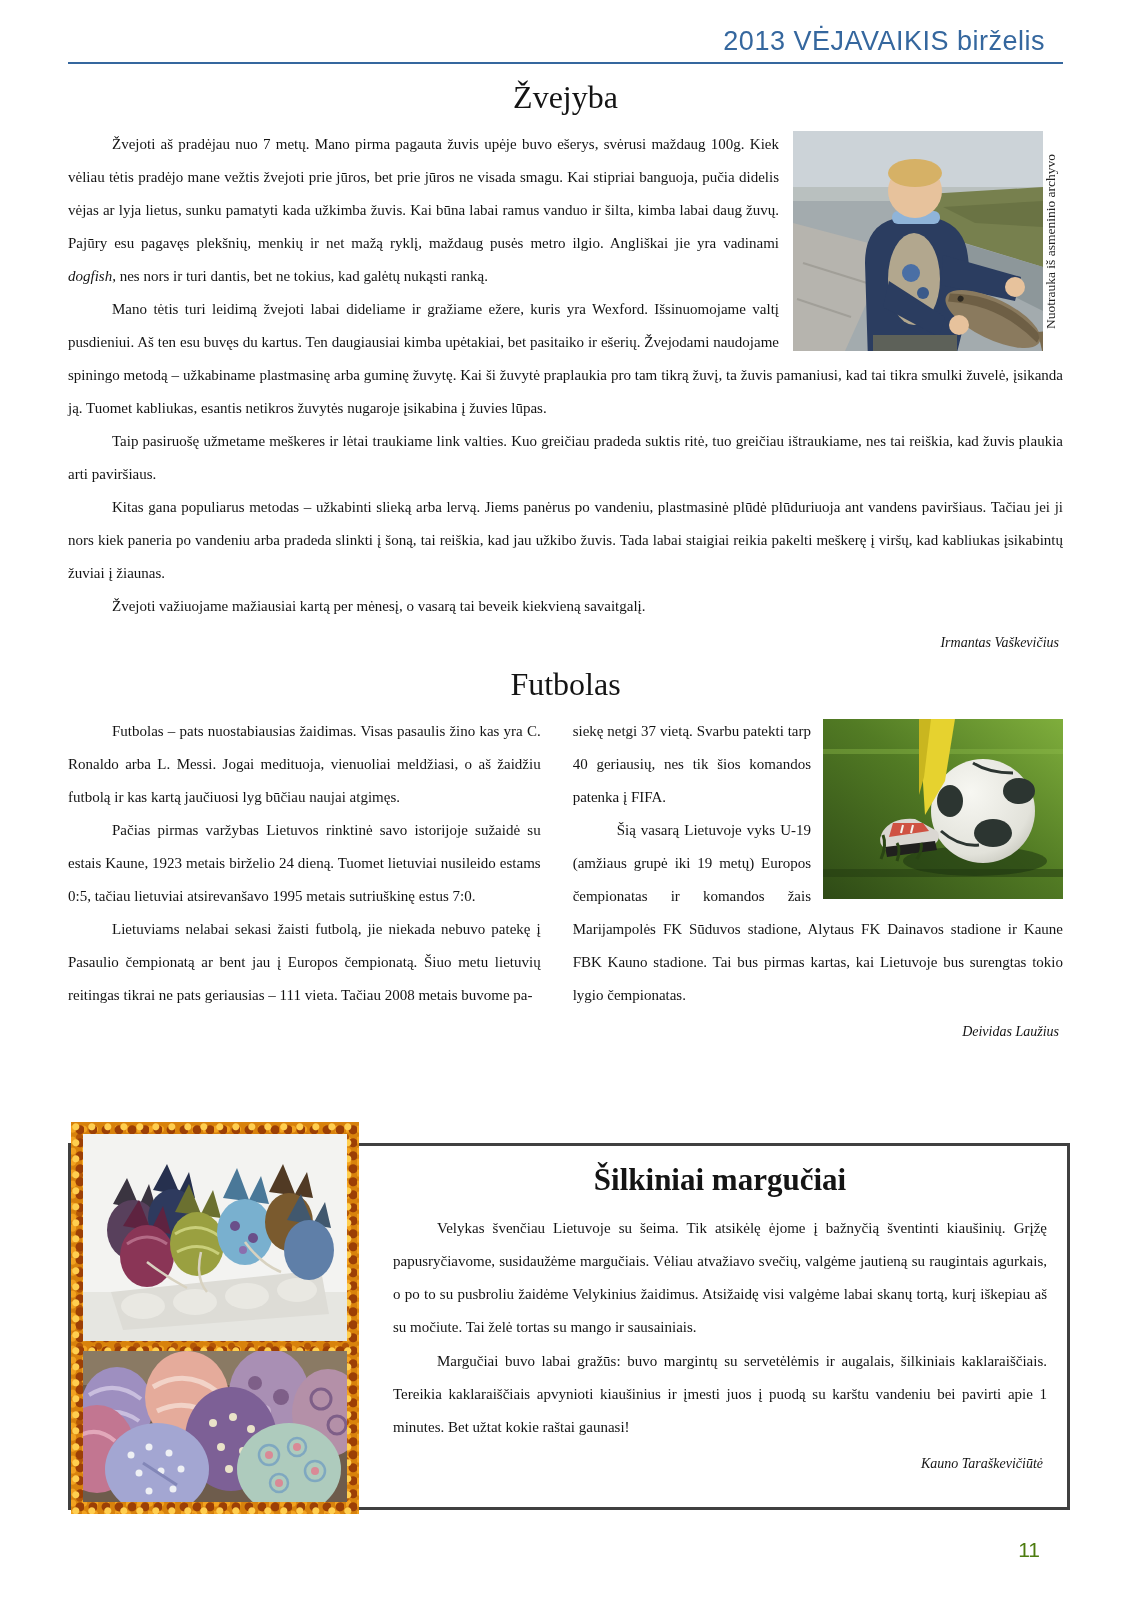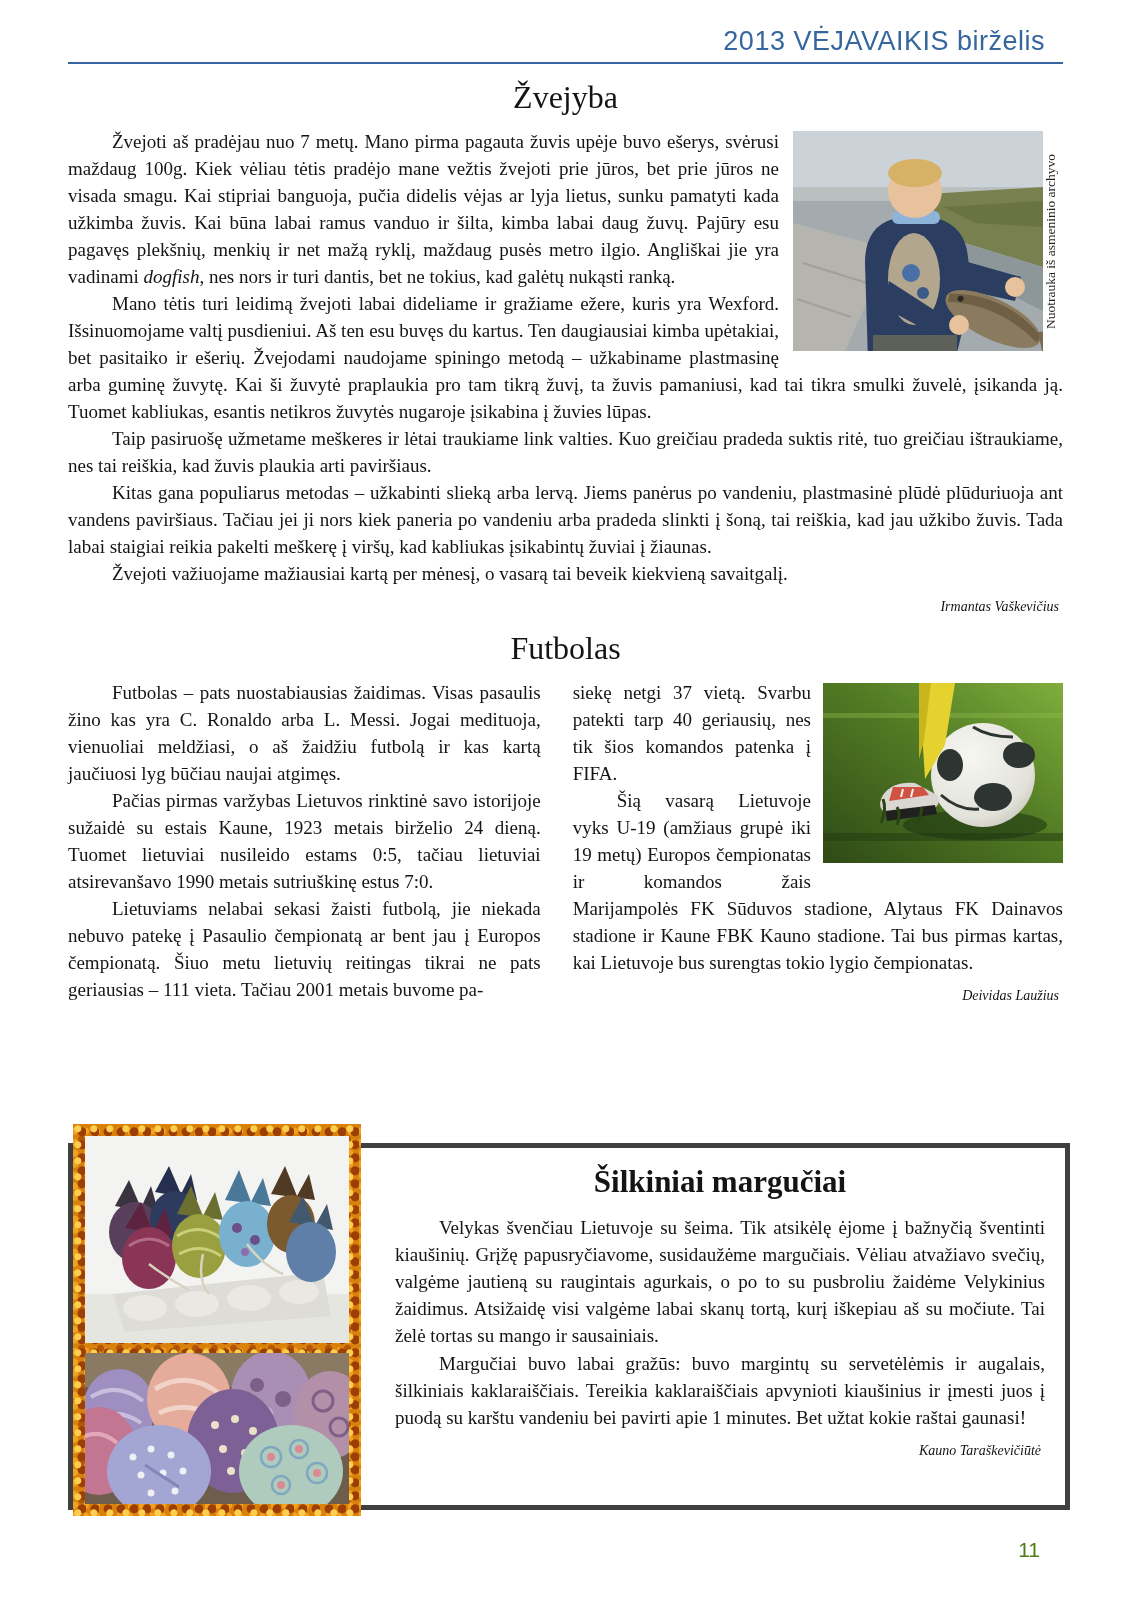--- a/index.html
+++ b/index.html
@@ -28,22 +28,22 @@
 
   
   .article-title {
     text-align: center;
     font-size: 32px;
     font-weight: normal;
     margin-top: 15px;
     margin-bottom: 12px;
   }
   .body-p {
-    font-size: 19px;
-    line-height: 27px;
+    font-size: 15px;
+    line-height: 33px;
     text-align: justify;
     text-indent: 44px;
   }
   .no-indent { text-indent: 0; }
   .author-line {
     text-align: right;
     font-style: italic;
     font-size: 14px;
     margin: 12px 4px 4px 0;
   }
@@ -72,21 +72,21 @@
   .col-right { width: 498px; }
   .football-photo-wrap { float: right; margin: 4px 0 8px 12px; }
   .football-photo { width: 240px; height: 180px; display: block; background: #4c721f; }
 
   
   .eggs-section {
     position: absolute;
     left: 68px; top: 1143px;
     width: 1002px;
     min-height: 367px;
-    border: 5px solid #404040;
+    border: 3px solid #404040;
     background: #fff;
   }
   .eggs-frame {
     position: absolute;
     left: 0; top: -24px;
     width: 288px; height: 392px;
     padding: 12px;
     display: flex; flex-direction: column; gap: 10px;
     background-color: #d8820c;
     background-image:
@@ -168,22 +168,22 @@
     <p class="body-p">Žvejoti važiuojame mažiausiai kartą per mėnesį, o vasarą tai beveik kiekvieną savaitgalį.</p>
     <div class="author-line">Irmantas Vaškevičius</div>
   </div>
 
   <div class="content">
     <h1 class="article-title">Futbolas</h1>
 
     <div class="football-cols">
       <div class="col-left">
         <p class="body-p">Futbolas – pats nuostabiausias žaidimas. Visas pasaulis žino kas yra C. Ronaldo arba L. Messi. Jogai medituoja, vienuoliai meldžiasi, o aš žaidžiu futbolą ir kas kartą jaučiuosi lyg būčiau naujai atgimęs.</p>
-        <p class="body-p">Pačias pirmas varžybas Lietuvos rinktinė savo istorijoje sužaidė su estais Kaune, 1923 metais birželio 24 dieną. Tuomet lietuviai nusileido estams 0:5, tačiau lietuviai atsirevanšavo 1990 metais sutriuškinę estus 7:0.</p>
-        <p class="body-p">Lietuviams nelabai sekasi žaisti futbolą, jie niekada nebuvo patekę į Pasaulio čempionatą ar bent jau į Europos čempionatą. Šiuo metu lietuvių reitingas tikrai ne pats geriausias – 111 vieta. Tačiau 2001 metais buvome pa-</p>
+        <p class="body-p">Pačias pirmas varžybas Lietuvos rinktinė savo istorijoje sužaidė su estais Kaune, 1923 metais birželio 24 dieną. Tuomet lietuviai nusileido estams 0:5, tačiau lietuviai atsirevanšavo 1995 metais sutriuškinę estus 7:0.</p>
+        <p class="body-p">Lietuviams nelabai sekasi žaisti futbolą, jie niekada nebuvo patekę į Pasaulio čempionatą ar bent jau į Europos čempionatą. Šiuo metu lietuvių reitingas tikrai ne pats geriausias – 111 vieta. Tačiau 2008 metais buvome pa-</p>
       </div>
       <div class="col-right">
         <div class="football-photo-wrap">
           <svg class="football-photo" viewBox="0 0 240 180" preserveAspectRatio="none" aria-hidden="true">
             <defs>
               <linearGradient id="grass" x1="0" y1="1" x2="1" y2="0">
                 <stop offset="0" stop-color="#2e4a16"></stop>
                 <stop offset="0.55" stop-color="#527b24"></stop>
                 <stop offset="1" stop-color="#7fae3c"></stop>
               </linearGradient>

